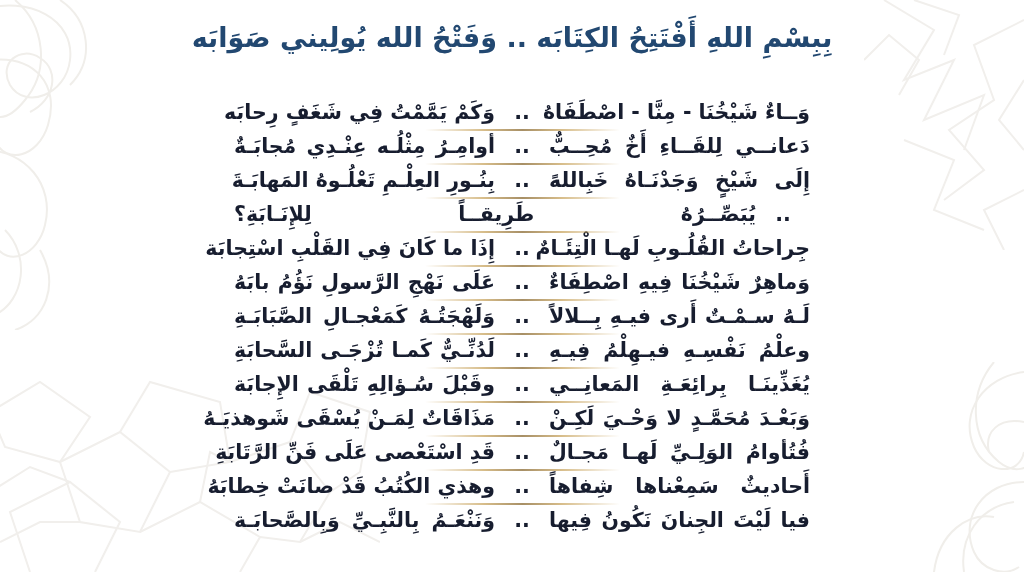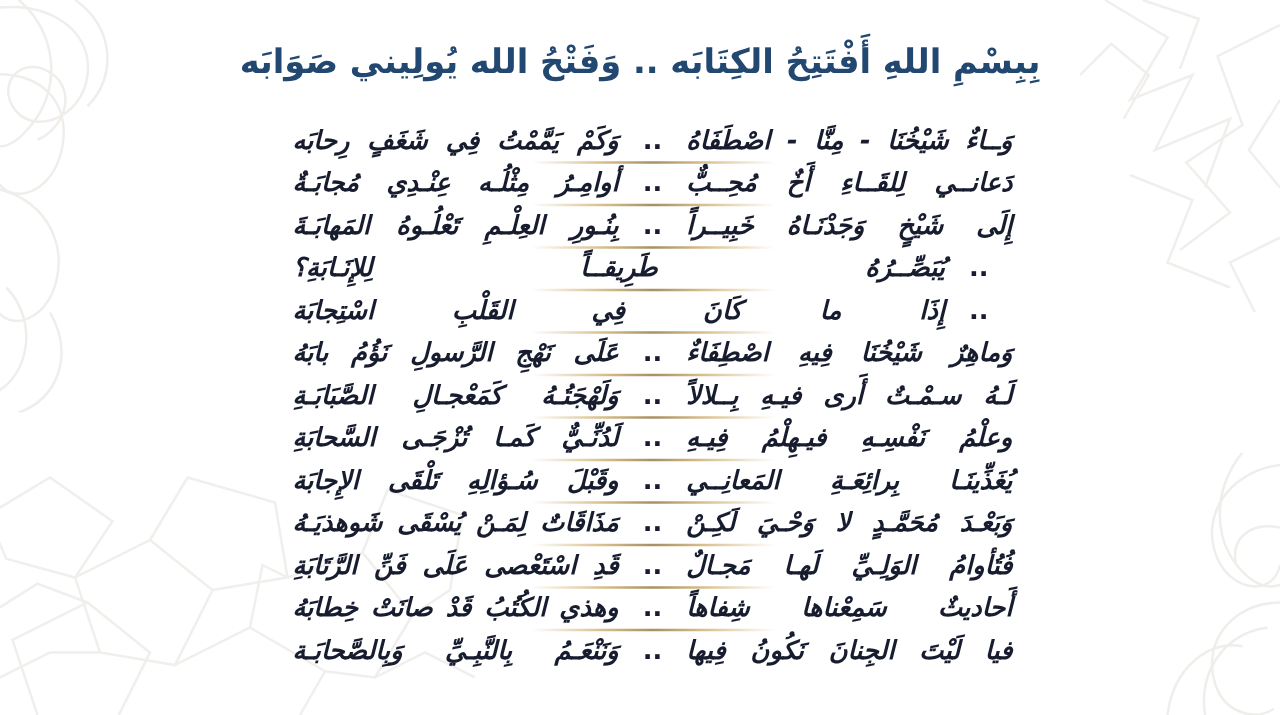--- a/index.html
+++ b/index.html
@@ -21,21 +21,21 @@
   .ornament{position:absolute;pointer-events:none;}
   .ornament svg{display:block;}
   .orn-tl{top:0;left:0;}
   .orn-bl{bottom:0;left:0;}
   .orn-tr{top:0;right:0;}
   .orn-br{bottom:0;right:0;}
 
   .title{
     position:absolute;
     top:22px;left:0;right:0;
-    margin:12px;
+    margin:0;
     text-align:center;
     direction:rtl;
     color:var(--title-color);
     font-size:27px;
     font-weight:bold;
     letter-spacing:0;
   }
 
   .poem{
     position:absolute;
@@ -52,21 +52,20 @@
     font-size:20.5px;
     font-weight:bold;
     color:var(--text-color);
     white-space:nowrap;
   }
   .hemi{
     flex:1 1 0;
     min-width:0;
     text-align:justify;
     text-align-last:justify;
-    font-style:italic;
     -moz-text-align-last:justify;
   }
   .dots{
     flex:0 0 54px;
     text-align:center;
     color:var(--text-color);
   }
   .gold-divider{
     height:2px;
     width:195px;
@@ -146,31 +145,32 @@
         <span class="hemi second">وَكَمْ يَمَّمْتُ فِي شَغَفٍ رِحابَه</span>
       </div>
       <div class="gold-divider"></div>
       <div class="verse">
         <span class="hemi first">دَعانــي لِلقَــاءِ أَخٌ مُحِــبٌّ</span>
         <span class="dots">..</span>
         <span class="hemi second">أوامِـرُ مِثْلُـه عِنْـدِي مُجابَـةٌ</span>
       </div>
       <div class="gold-divider"></div>
       <div class="verse">
-        <span class="hemi first">إِلَى شَيْخٍ وَجَدْنَـاهُ خَبِيــراً</span>
+        <span class="hemi first">إِلَى شَيْخٍ وَجَدْنَـاهُ خَبِاللهً</span>
         <span class="dots">..</span>
         <span class="hemi second">بِنُـورِ العِلْـمِ تَعْلُـوهُ المَهابَـةَ</span>
       </div>
       <div class="gold-divider"></div>
       <div class="verse">
         <span class="dots">..</span>
         <span class="hemi second">يُبَصِّــرُهُ طَرِيقــاً لِلإِنَـابَةِ؟</span>
       </div>
       <div class="gold-divider"></div>
       <div class="verse">
+        <span class="hemi first">جِراحاتُ القُلُـوبِ لَهـا الْتِئَـامٌ</span>
         <span class="dots">..</span>
         <span class="hemi second">إِذَا ما كَانَ فِي القَلْبِ اسْتِجابَة</span>
       </div>
       <div class="gold-divider"></div>
       <div class="verse">
         <span class="hemi first">وَماهِرٌ شَيْخُنَا فِيهِ اصْطِفَاءٌ</span>
         <span class="dots">..</span>
         <span class="hemi second">عَلَى نَهْجِ الرَّسولِ نَؤُمُ بابَهُ</span>
       </div>
       <div class="gold-divider"></div>

